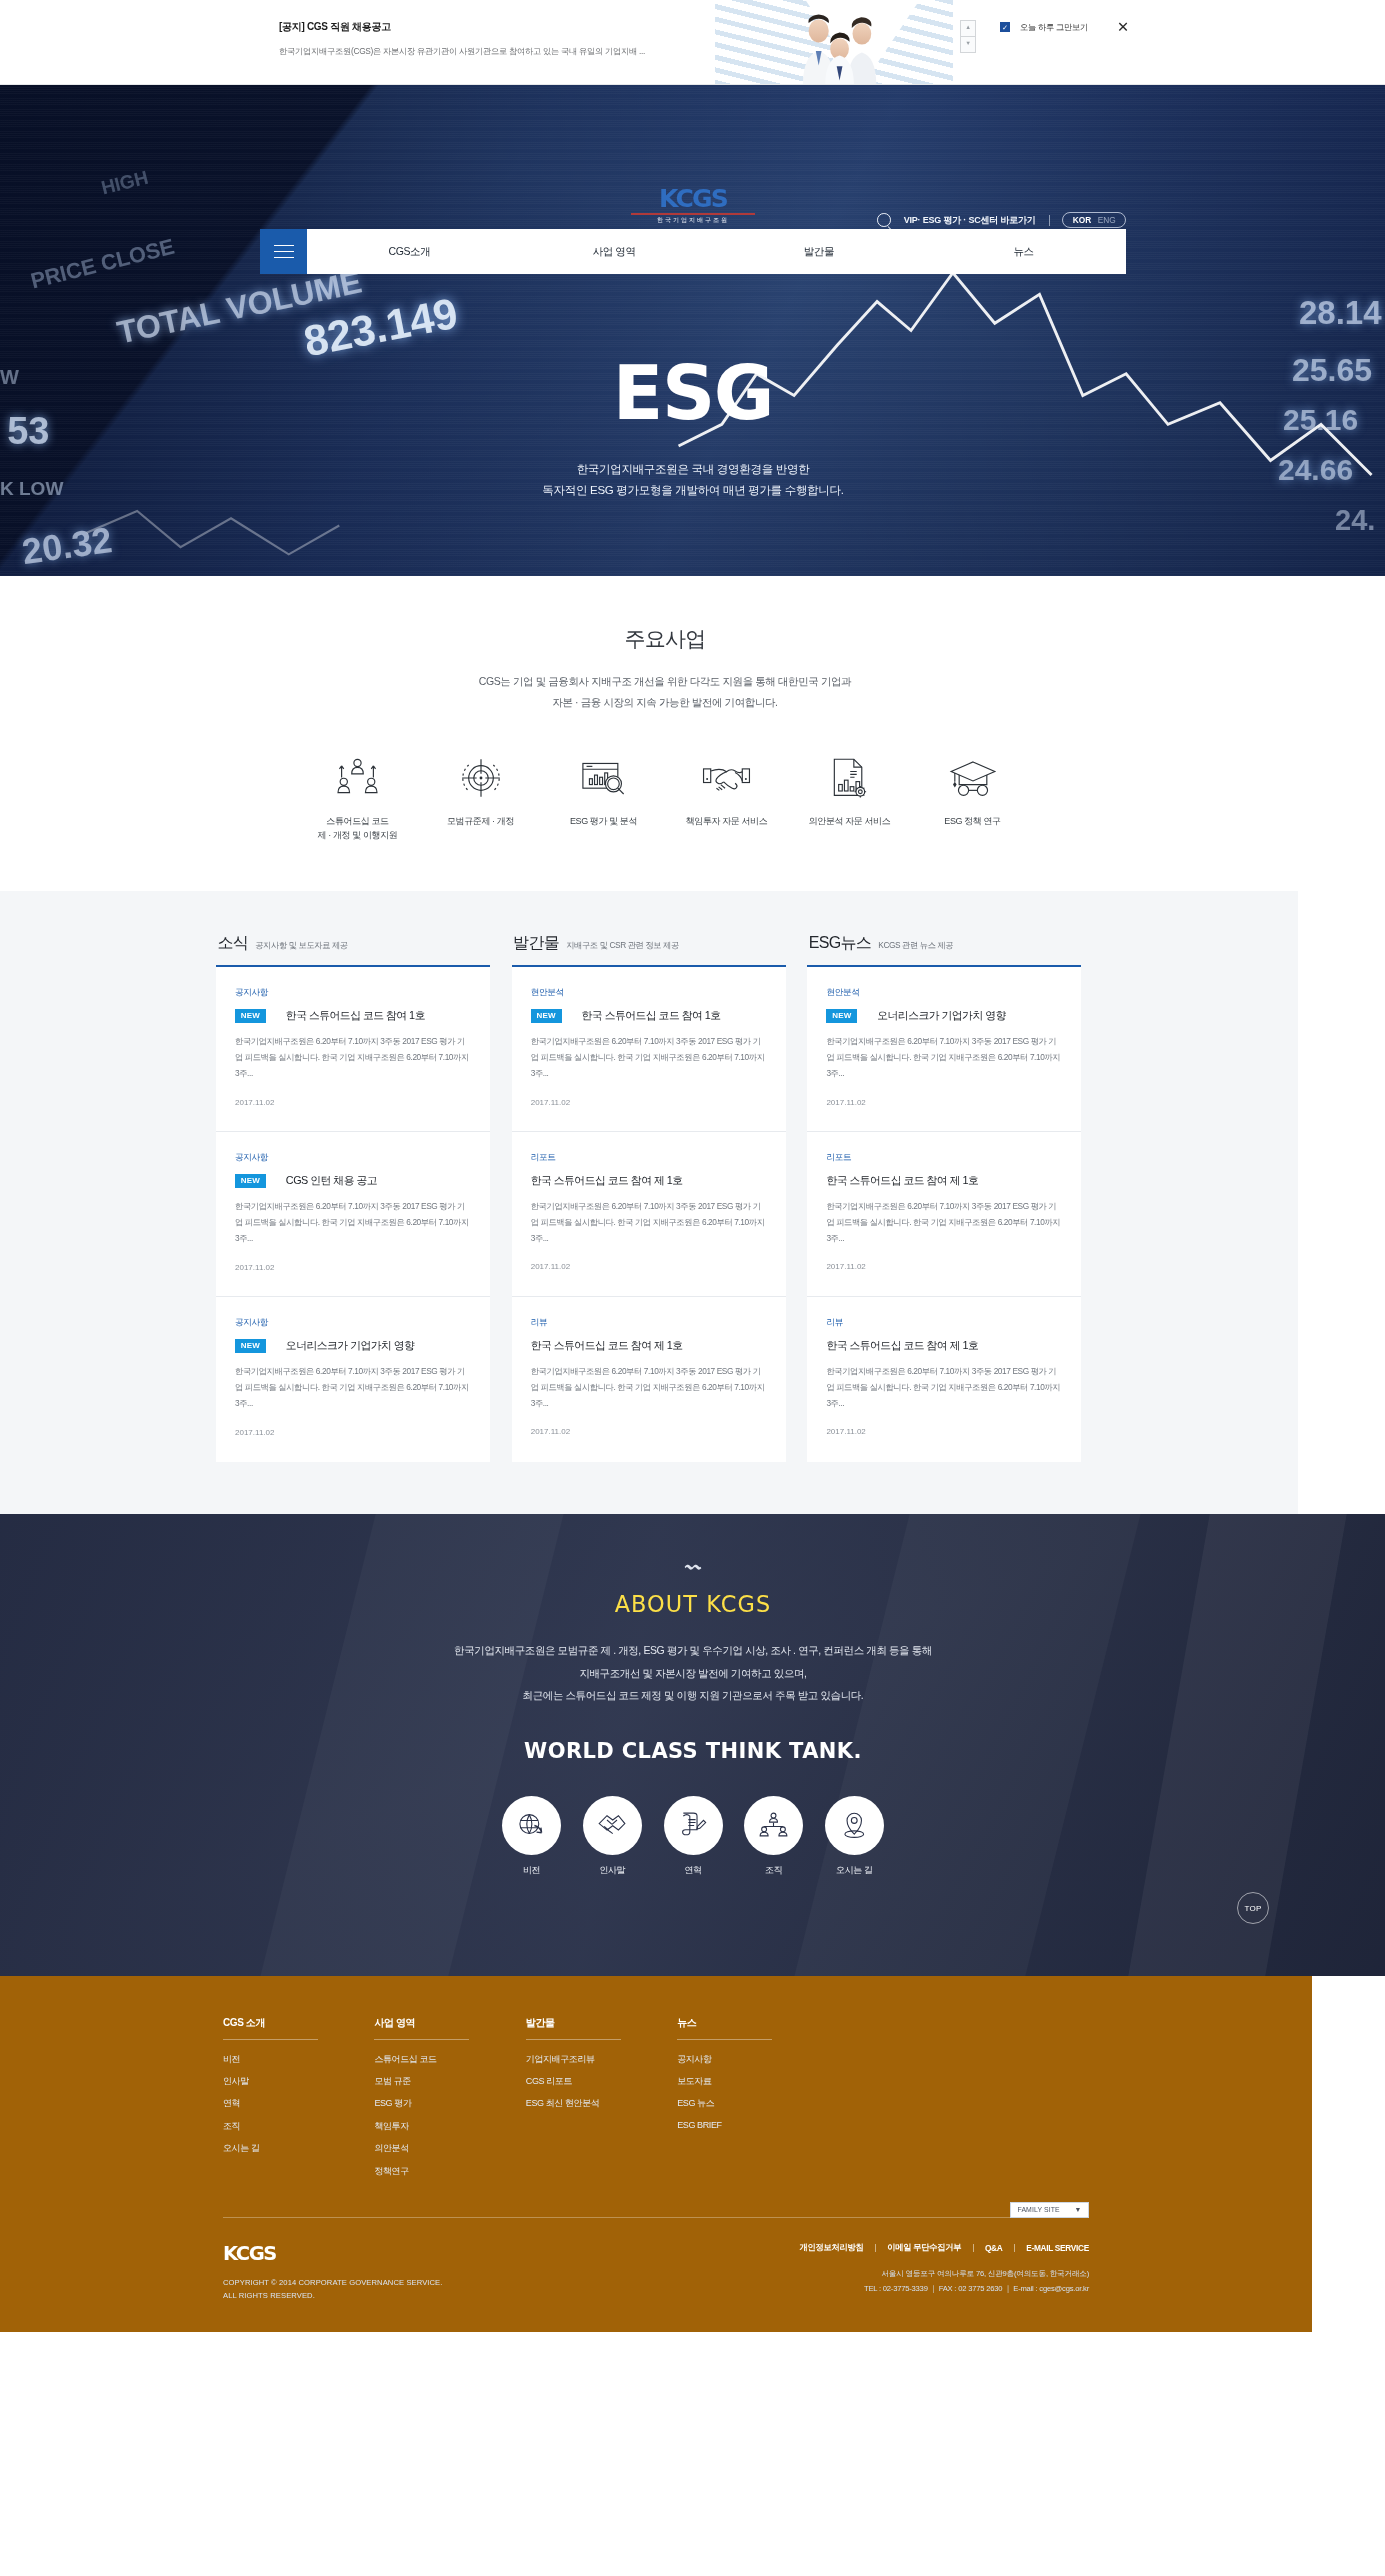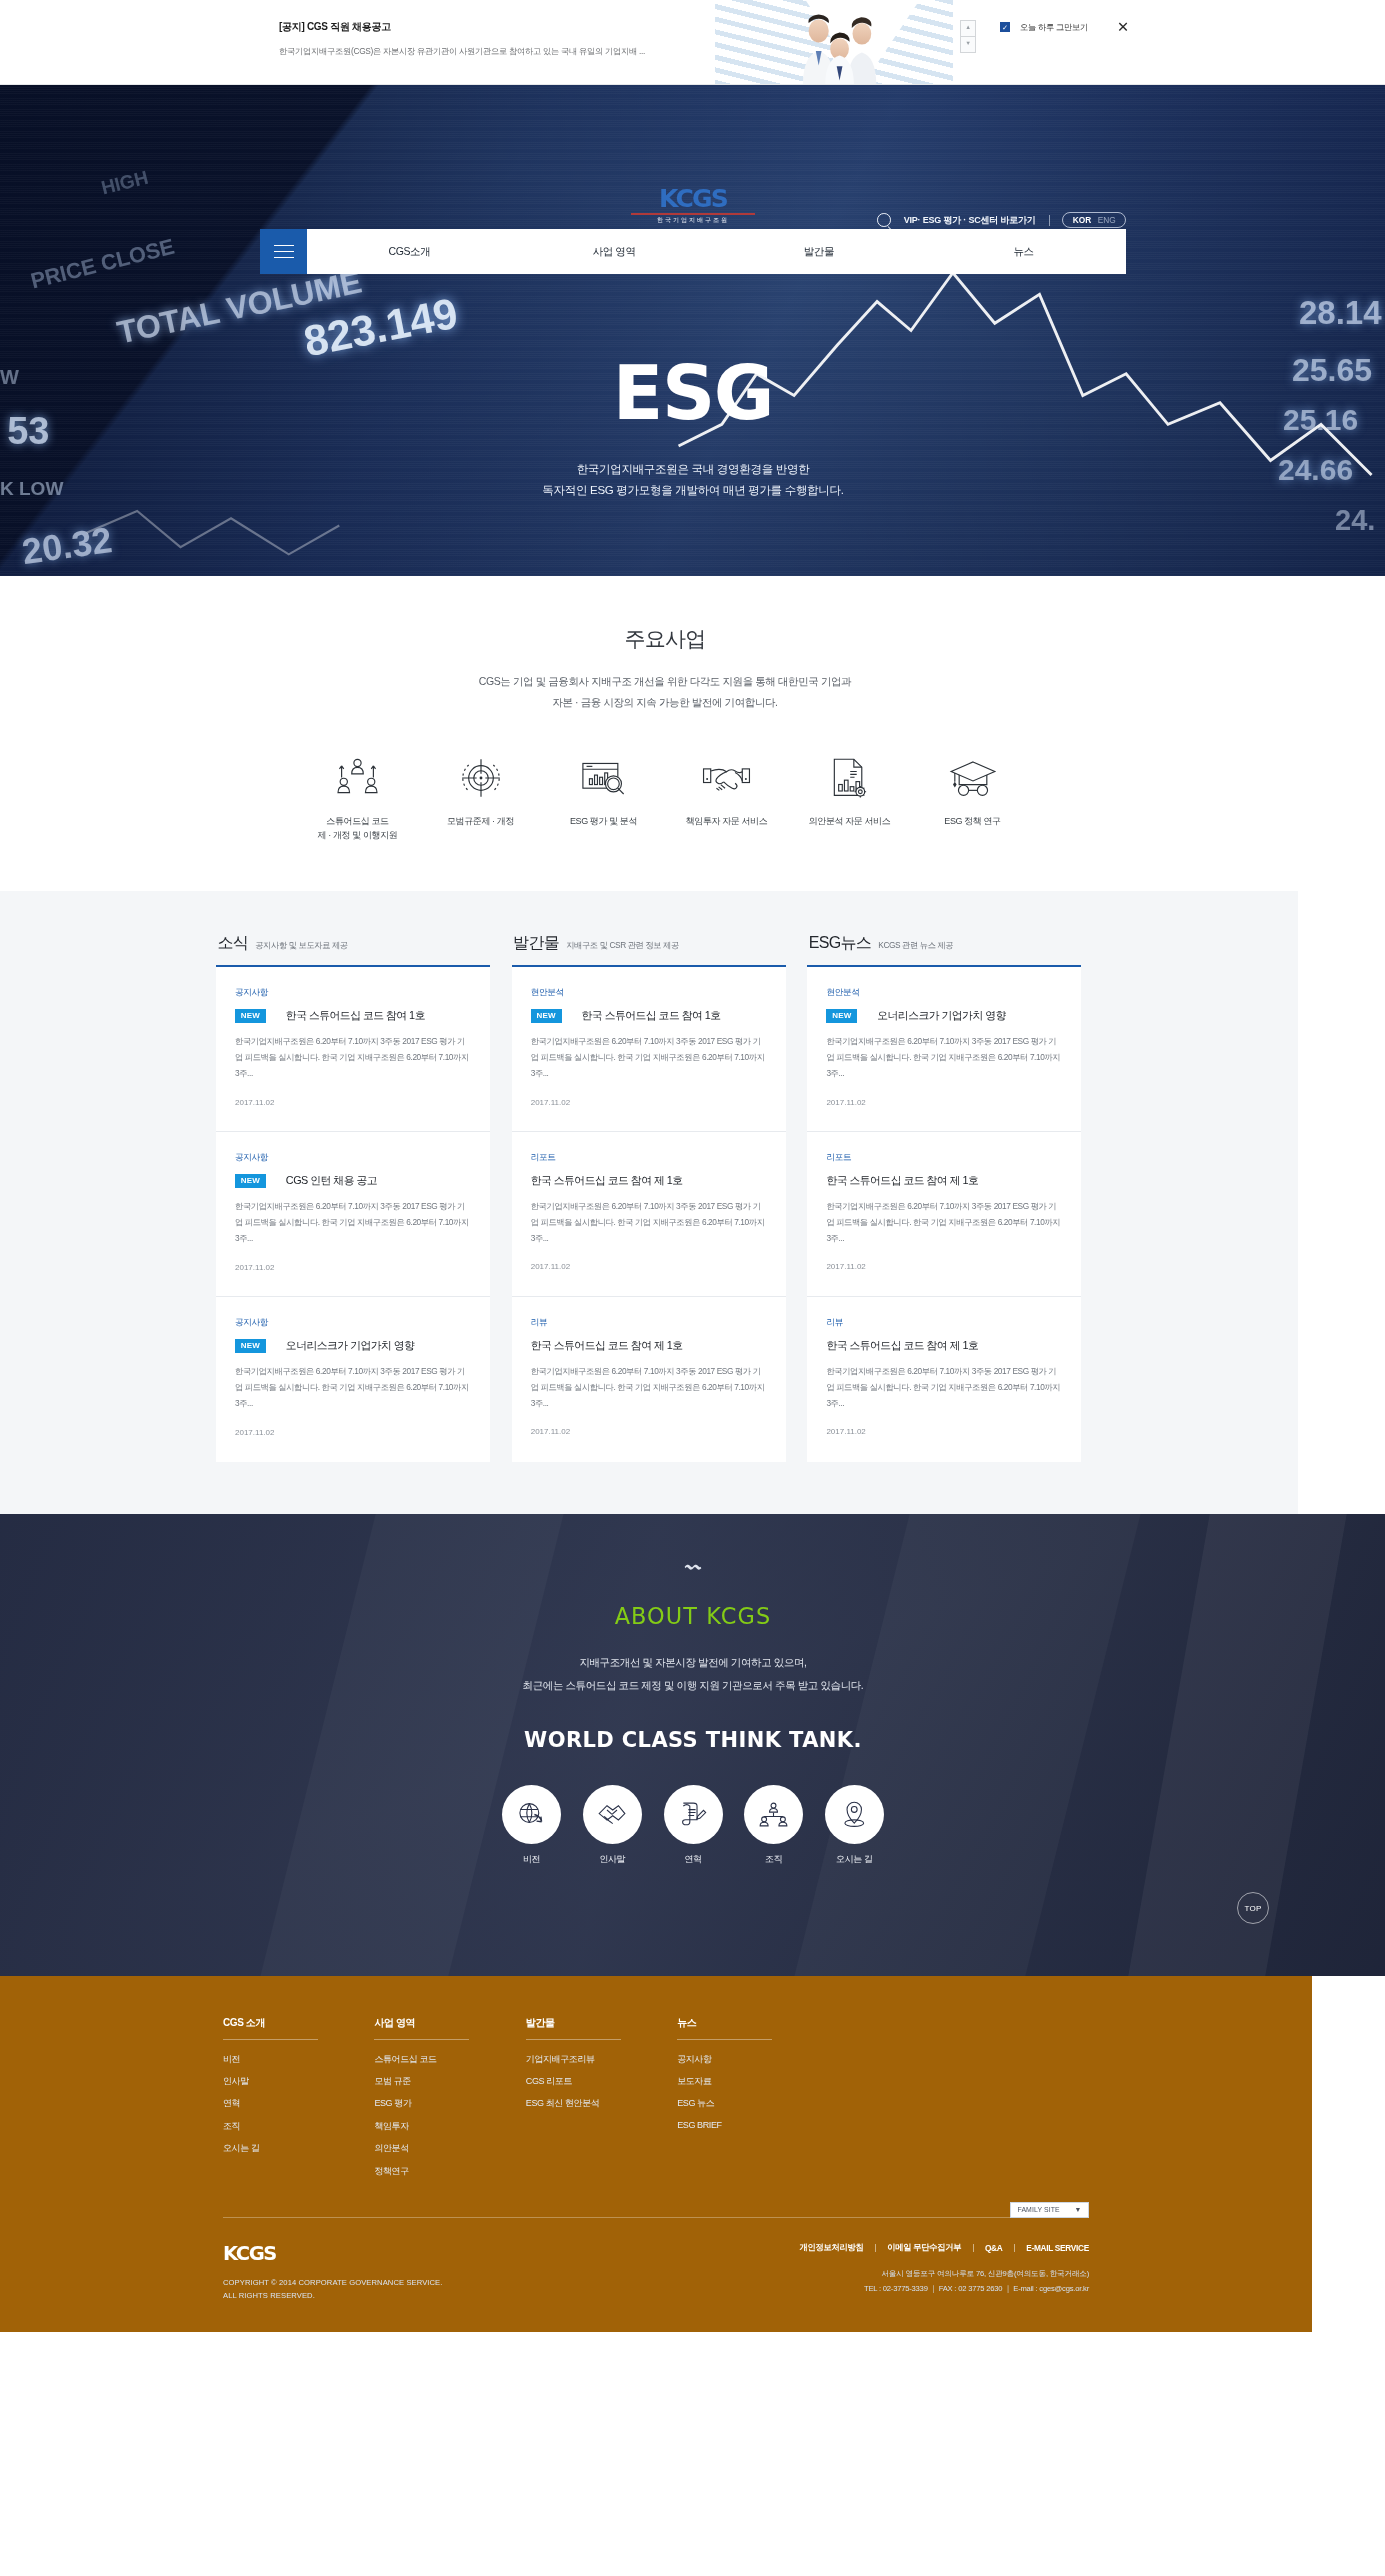--- a/index.html
+++ b/index.html
@@ -159,21 +159,21 @@
   }
   .about-bg {
     position: absolute; inset: 0;
     background:
       linear-gradient(100deg, rgba(36,43,66,.94) 0%, rgba(44,52,76,.80) 45%, rgba(30,36,56,.92) 100%),
       linear-gradient(160deg, #323a54 0%, #4a5068 45%, #272d44 100%);
   }
   .about-streak { position: absolute; background: rgba(255,255,255,.035); }
   .about-inner { position: relative; z-index: 3; text-align: center; padding-top: 45px; }
   .about-wave { font-size: 16px; color: #dfe4ee; line-height: 1; }
-  .about-h { margin-top: 28px; font-size: 22.4px; color: #84cc16; letter-spacing: 1.1px; font-weight: normal; font-family: "DejaVu Sans", sans-serif; }
+  .about-h { margin-top: 16px; font-size: 22.4px; color: #fde047; letter-spacing: 1.1px; font-weight: normal; font-family: "DejaVu Sans", sans-serif; }
   .about-p { margin-top: 21.7px; font-size: 10.5px; color: #e3e7ef; line-height: 2.15; letter-spacing: -0.4px; }
   .about-slogan { margin-top: 32px; font-size: 21px; font-weight: bold; color: #ffffff; letter-spacing: 0.4px; font-family: "DejaVu Sans", sans-serif; }
   .about-circles { margin-top: 33px; display: flex; justify-content: center; gap: 21.7px; }
   .circ-cell { width: 59px; }
   .circ {
     width: 59px; height: 59px; border-radius: 50%; background: #ffffff;
     display: flex; align-items: center; justify-content: center;
   }
   .circ-label { margin-top: 9.4px; font-size: 9px; color: #f0f3f8; letter-spacing: -0.4px; }
   .topbtn {
@@ -554,20 +554,21 @@
 <section class="about">
   <div class="about-bg"></div>
   <div class="about-streak" style="left:318px;top:0;width:188px;height:462px;transform:skewX(-14deg);"></div>
   <div class="about-streak" style="left:852px;top:0;width:231px;height:462px;transform:skewX(-14deg);"></div>
   <div class="about-streak" style="left:1169px;top:0;width:137px;height:462px;transform:skewX(-10deg);background:rgba(255,255,255,.05);"></div>
 
   <div class="about-inner">
     <div class="about-wave">〰</div>
     <h2 class="about-h">ABOUT KCGS</h2>
     <div class="about-p">
+      <div>한국기업지배구조원은 모범규준 제 . 개정, ESG 평가 및 우수기업 시상, 조사 . 연구, 컨퍼런스 개최 등을 통해</div>
       <div>지배구조개선 및 자본시장 발전에 기여하고 있으며,</div>
       <div>최근에는 스튜어드십 코드 제정 및 이행 지원 기관으로서 주목 받고 있습니다.</div>
     </div>
     <div class="about-slogan">WORLD CLASS THINK TANK.</div>
 
     <div class="about-circles">
 
       <div class="circ-cell">
         <div class="circ">
           <svg width="29" height="29" viewBox="0 0 40 40" fill="none" stroke="#2a3148" stroke-width="1.5">

